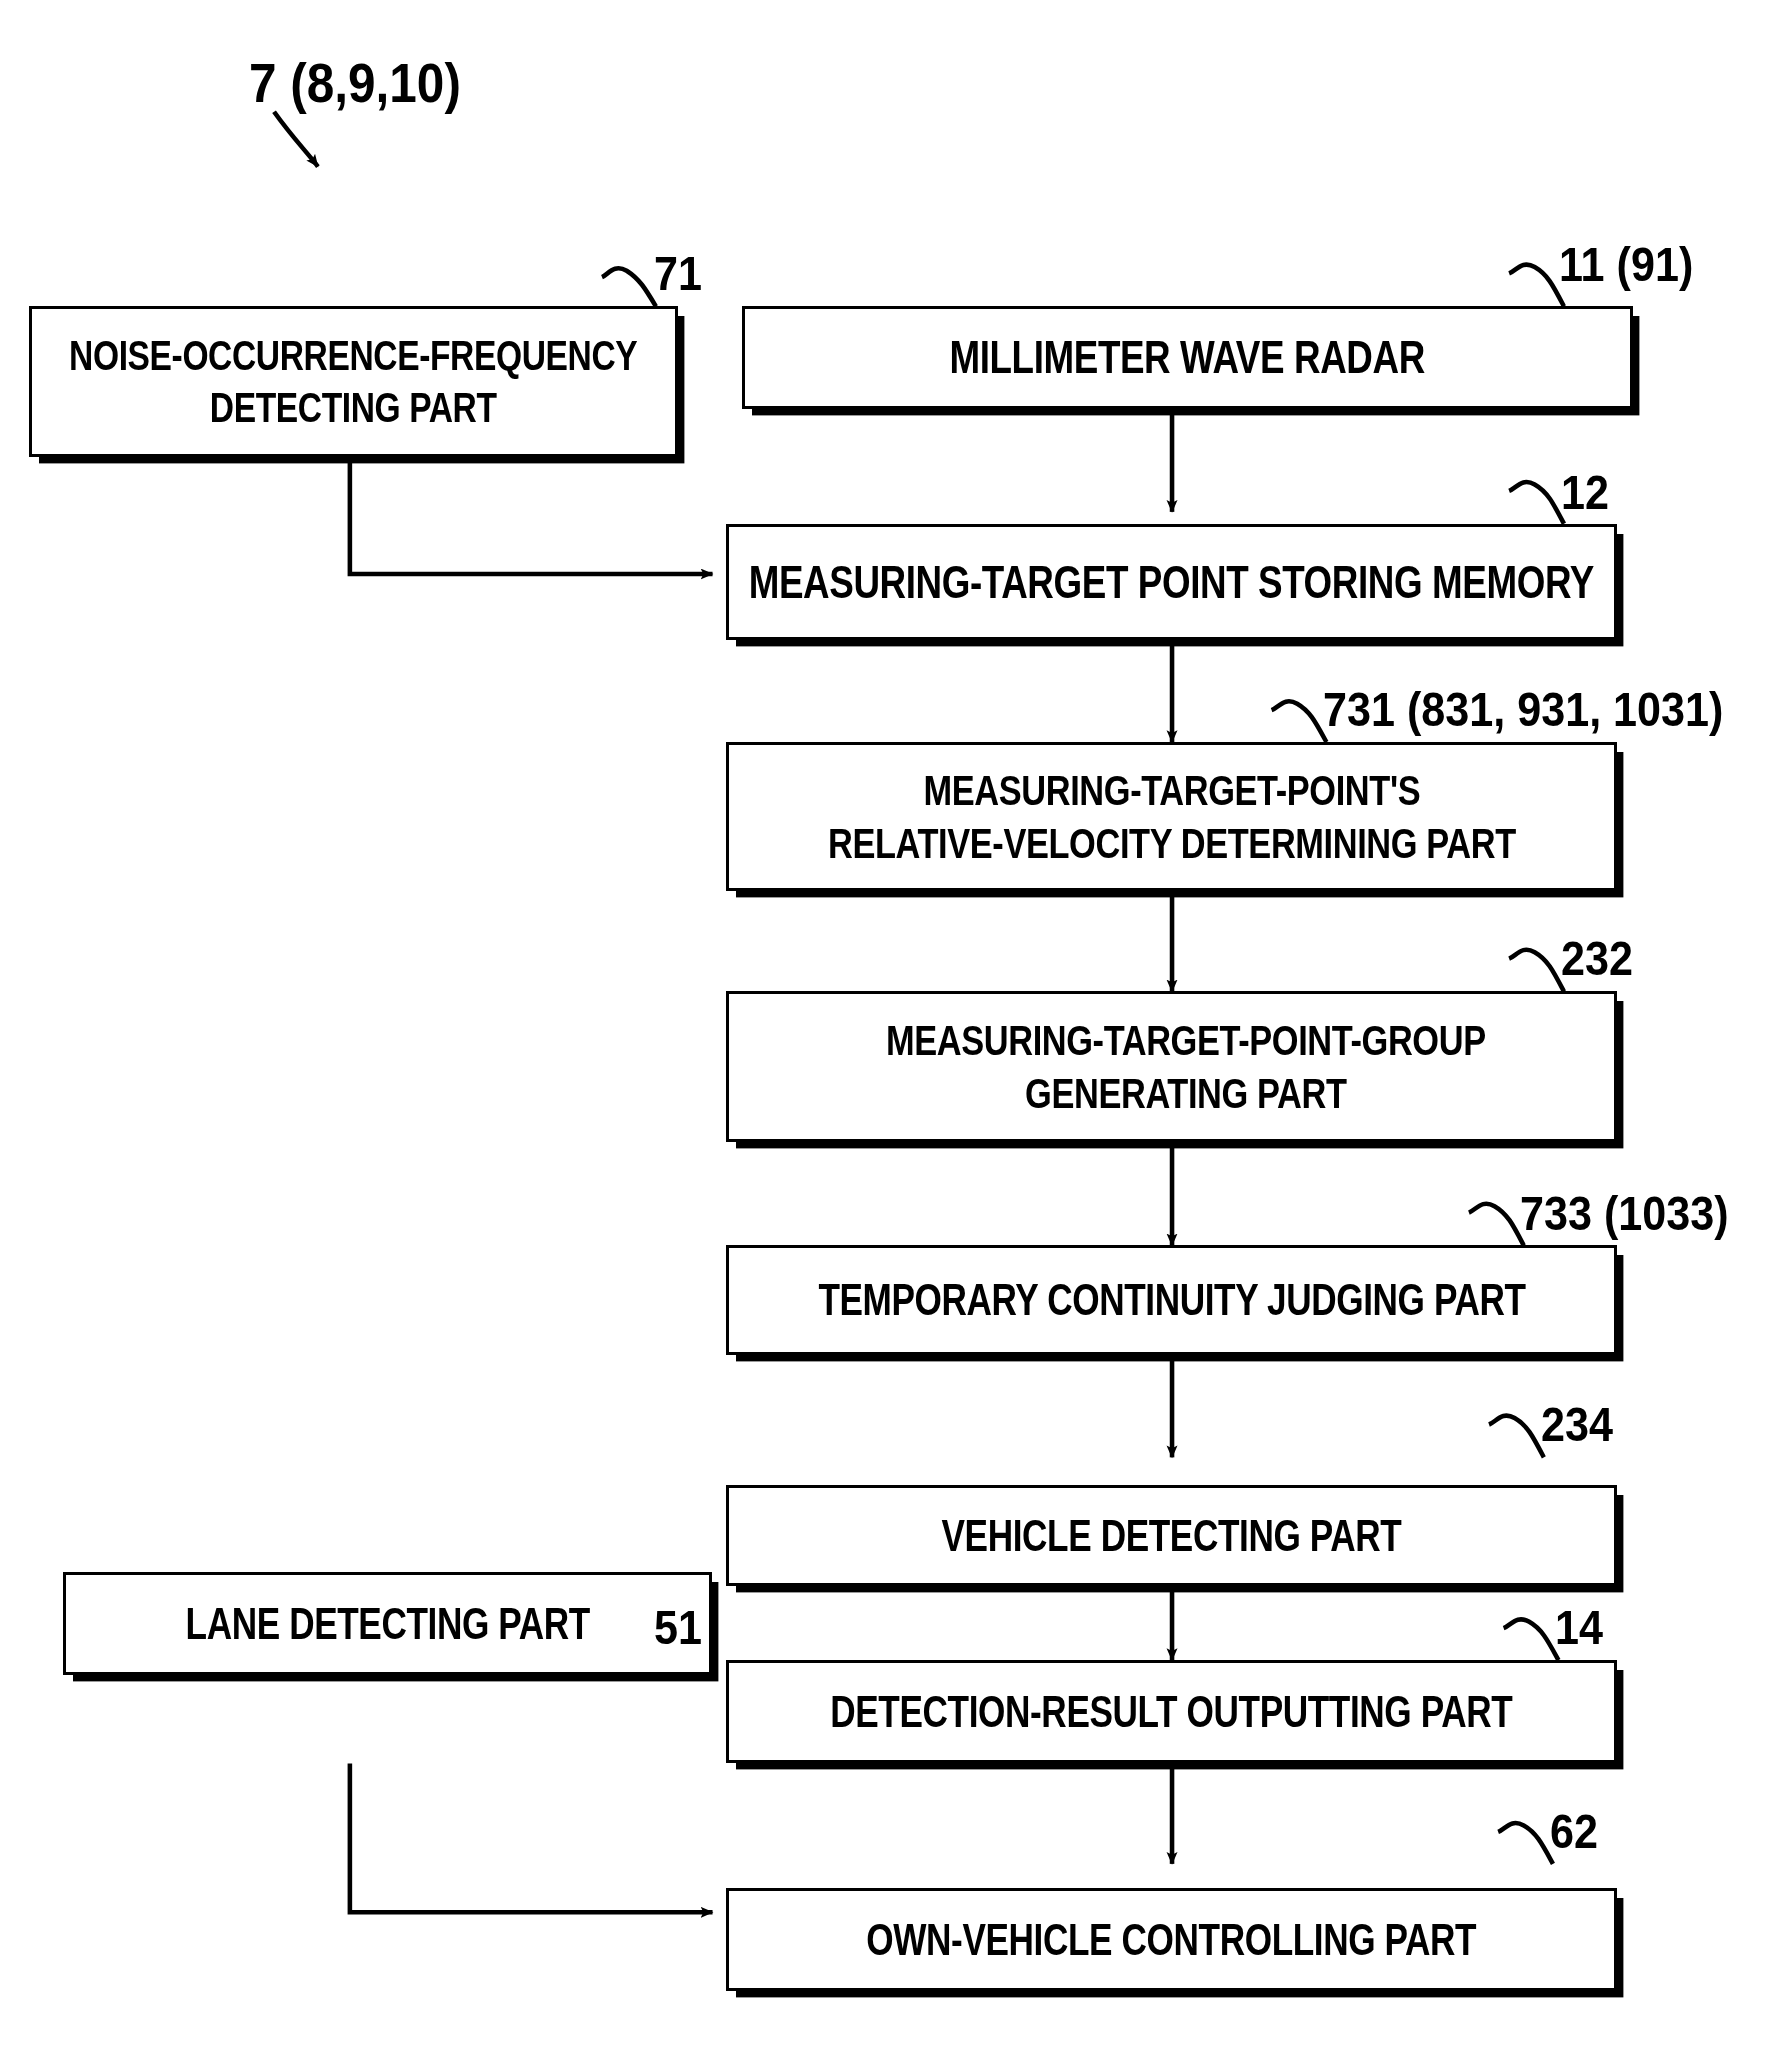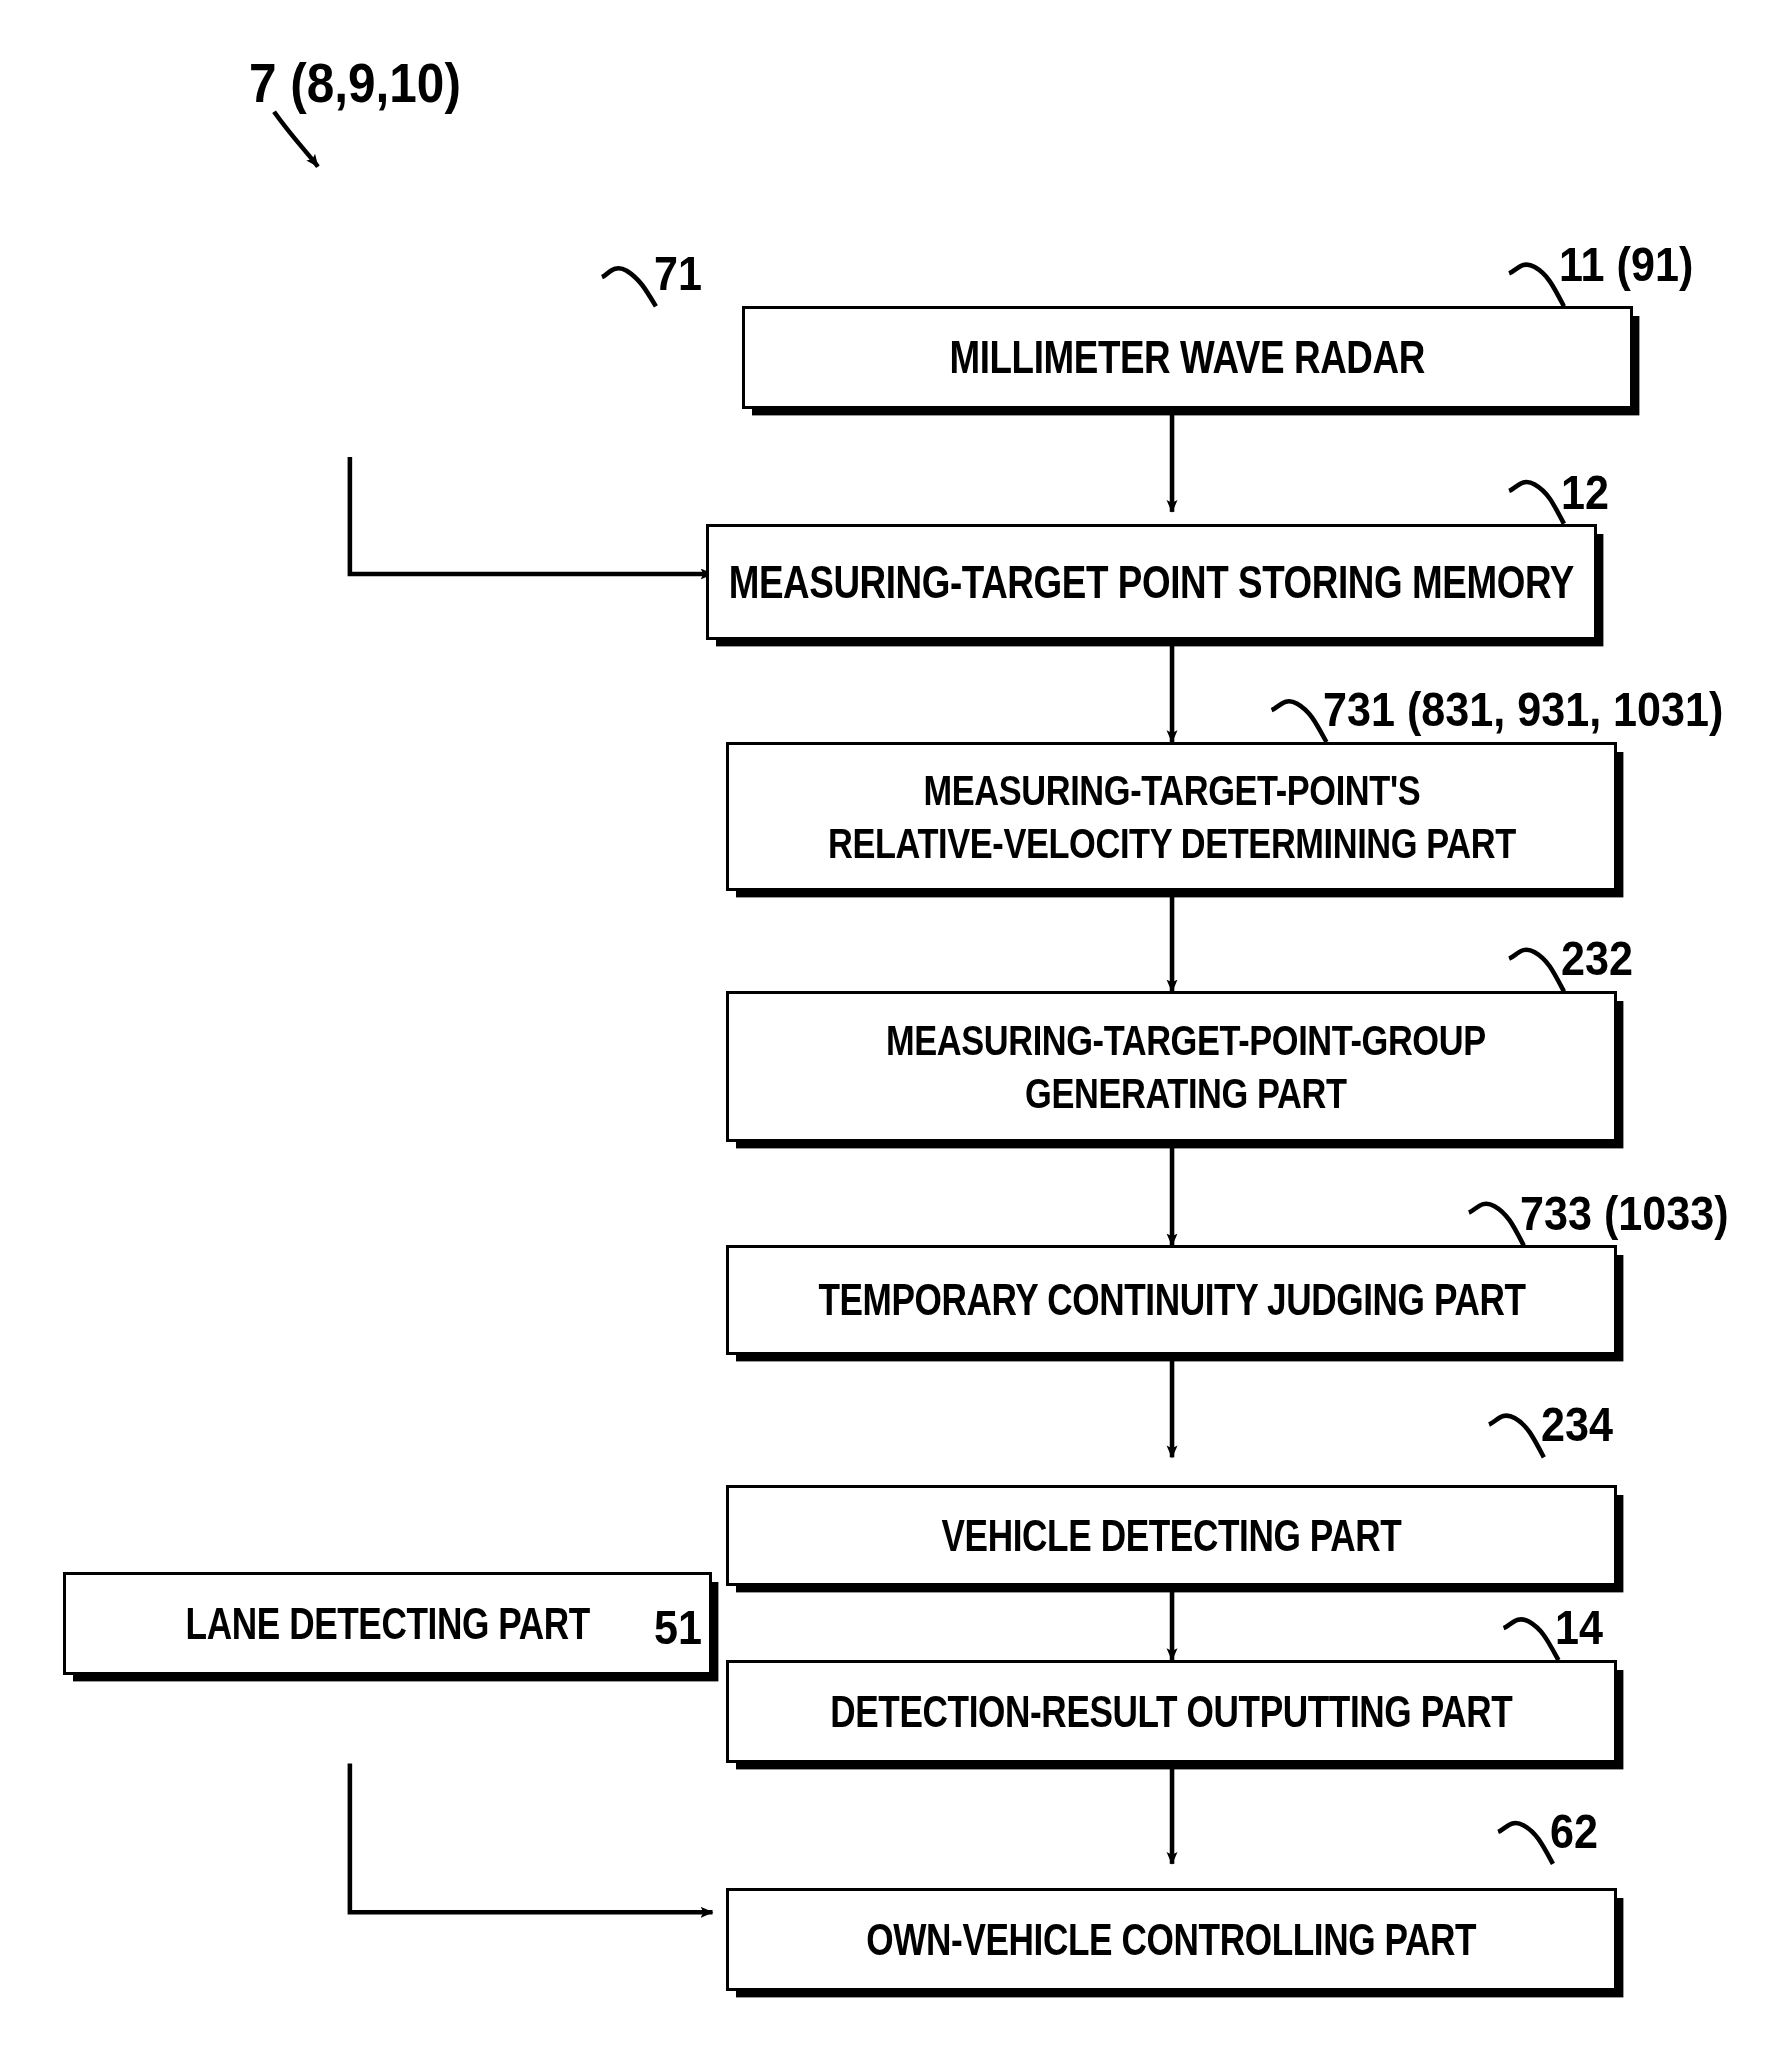--- a/index.html
+++ b/index.html
@@ -115,28 +115,31 @@
     <path d="M 1712,573 C 1700,550 1694,538 1680,530 C 1666,522 1660,534 1652,537" stroke="#000000" stroke-width="5" fill="none"></path>
     <path d="M 1452,812 C 1440,790 1434,778 1420,770 C 1406,762 1400,774 1392,777" stroke="#000000" stroke-width="5" fill="none"></path>
     <path d="M 1712,1085 C 1700,1062 1694,1050 1680,1042 C 1666,1034 1660,1046 1652,1049" stroke="#000000" stroke-width="5" fill="none"></path>
     <path d="M 1668,1363 C 1656,1340 1650,1328 1636,1320 C 1622,1312 1616,1324 1608,1327" stroke="#000000" stroke-width="5" fill="none"></path>
     <path d="M 1690,1595 C 1678,1572 1672,1560 1658,1552 C 1644,1544 1638,1556 1630,1559" stroke="#000000" stroke-width="5" fill="none"></path>
     <path d="M 718,1817 C 706,1795 700,1783 686,1775 C 672,1767 666,1779 658,1782" stroke="#000000" stroke-width="5" fill="none"></path>
     <path d="M 1706,1817 C 1694,1795 1688,1783 1674,1775 C 1660,1767 1654,1779 1646,1782" stroke="#000000" stroke-width="5" fill="none"></path>
     <path d="M 1700,2040 C 1688,2018 1682,2006 1668,1998 C 1654,1990 1648,2002 1640,2005" stroke="#000000" stroke-width="5" fill="none"></path>
   </svg>
 
+  <div class="node" style="left:29px; top:306px; width:649px; height:151px;">
+    <div class="label" style="font-size:42px;">NOISE-OCCURRENCE-FREQUENCY<br>DETECTING PART</div>
+  </div>
   <div class="ref" style="left:654px; top:245px;">71</div>
 
   <div class="node" style="left:726px; top:306px; width:891px; height:103px;margin-left:16px;">
     <div class="label" style="font-size:46px;">MILLIMETER WAVE RADAR</div>
   </div>
   <div class="ref" style="left:1559px; top:236px;">11 (91)</div>
 
-  <div class="node" style="left:706px; top:524px; width:891px; height:116px;">
+  <div class="node" style="left:726px; top:524px; width:891px; height:116px;">
     <div class="label" style="font-size:46px;">MEASURING-TARGET POINT STORING MEMORY</div>
   </div>
   <div class="ref" style="left:1561px; top:464px;">12</div>
 
   <div class="node" style="left:726px; top:742px; width:891px; height:149px;">
     <div class="label" style="font-size:43px;">MEASURING-TARGET-POINT'S<br>RELATIVE-VELOCITY DETERMINING PART</div>
   </div>
   <div class="ref" style="left:1323px; top:681px;">731 (831, 931, 1031)</div>
 
   <div class="node" style="left:726px; top:991px; width:891px; height:151px;padding-left:28px;">

